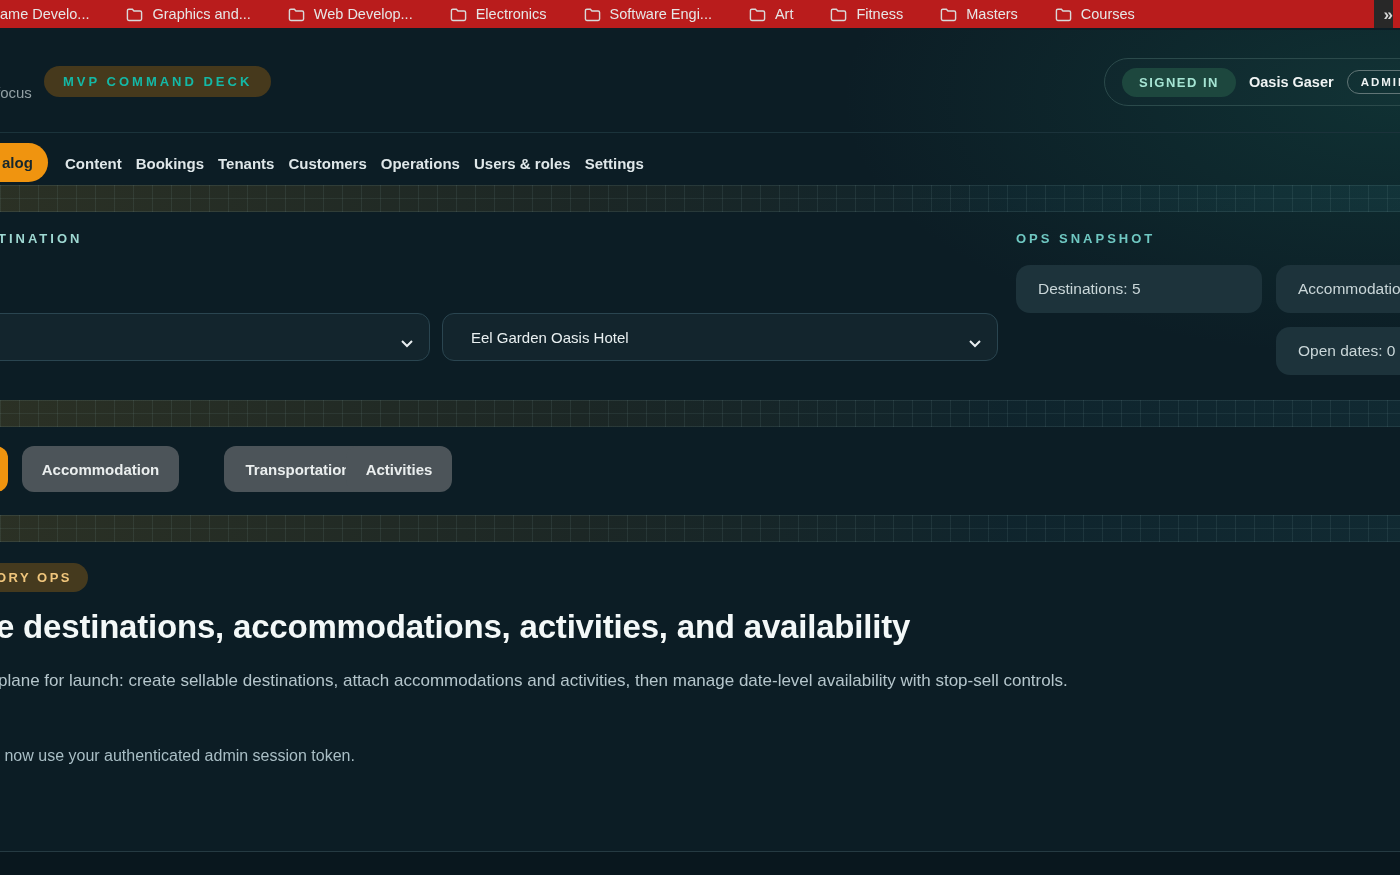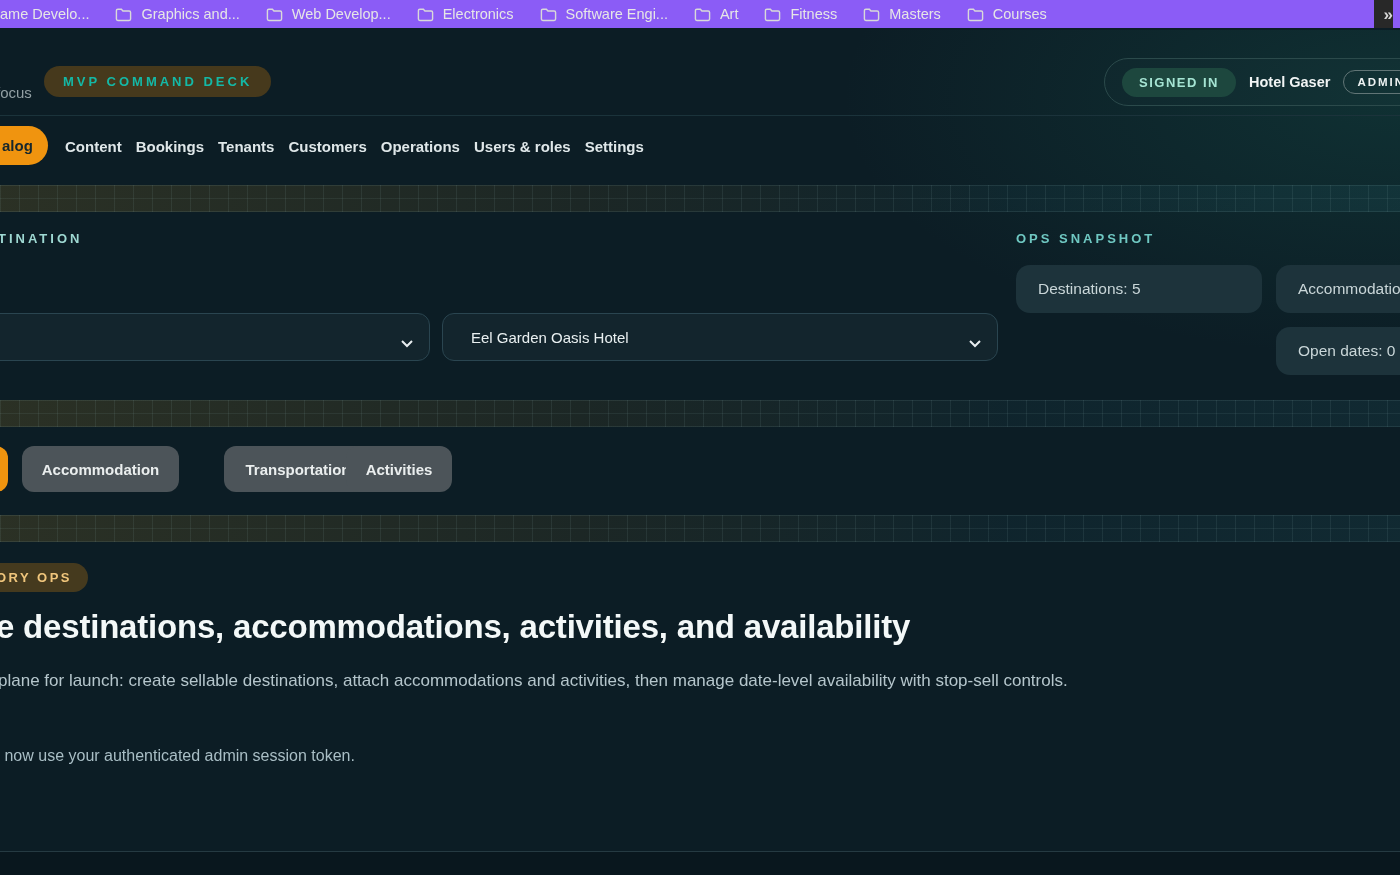--- a/index.html
+++ b/index.html
@@ -5,21 +5,21 @@
   html,body{margin:0;padding:0;overflow:hidden;}
   body{
     width:1400px;height:875px;position:relative;
     background:#0c1d25;
     font-family:"Liberation Sans", sans-serif;
     -webkit-font-smoothing:antialiased;
   }
   
   .bookmarks{
     position:absolute;top:0;left:0;right:0;height:28px;
-    background:#8b5cf6;display:flex;align-items:center;gap:26px;
+    background:#b91c1c;display:flex;align-items:center;gap:37px;
     color:#e6e6e6;font-size:14.5px;white-space:nowrap;overflow:hidden;
   }
   .bm{display:flex;align-items:center;gap:9px;cursor:pointer;}
   .bm svg{display:block;}
   .bm-overflow{
     position:absolute;right:7px;top:0;height:30px;display:flex;align-items:center;
     color:#d6d6d6;font-size:17px;font-weight:bold;cursor:pointer;background:#282828;padding-left:10px;
   }
   
   .app{
@@ -44,21 +44,21 @@
     background:#1d473e;color:#a5e4d3;font-size:13px;font-weight:bold;letter-spacing:1.5px;
     padding:7px 17px;border-radius:18px;
   }
   .user-name{color:#f0f4f4;font-weight:bold;font-size:14.5px;}
   .role-badge{
     border:1px solid #617576;border-radius:15px;padding:5px 13px;
     font-size:11.5px;font-weight:bold;letter-spacing:2px;color:#eef3f3;
   }
   
   .navrow{
-    position:absolute;top:85px;left:0;right:0;height:60px;
+    position:absolute;top:102px;left:0;right:0;height:60px;
     border-top:1px solid #1b333b;display:flex;align-items:center;
   }
   .tab-active{
     position:absolute;left:-54px;top:10px;
     background:#f0940f;color:#16272d;font-weight:bold;font-size:15px;
     padding:11px 15px 11px 56px;border-radius:9999px;cursor:pointer;
   }
   .tabs{display:flex;gap:14px;margin-left:65px;}
   .tab{color:#dfe7e9;font-weight:bold;font-size:15px;cursor:pointer;}
   
@@ -195,21 +195,21 @@
   </span>
   <span class="bm-overflow">»</span>
 </div>
 
 <div class="app">
 
   <div class="logo">focus</div>
   <div class="deck-badge">MVP COMMAND DECK</div>
   <div class="session-pill">
     <span class="signed-in">SIGNED IN</span>
-    <span class="user-name">Hotel Gaser</span>
+    <span class="user-name">Oasis Gaser</span>
     <span class="role-badge">ADMIN</span>
   </div>
 
   <div class="navrow">
     <div class="tab-active">alog</div>
     <div class="tabs">
       <span class="tab">Content</span>
       <span class="tab">Bookings</span>
       <span class="tab">Tenants</span>
       <span class="tab">Customers</span>

